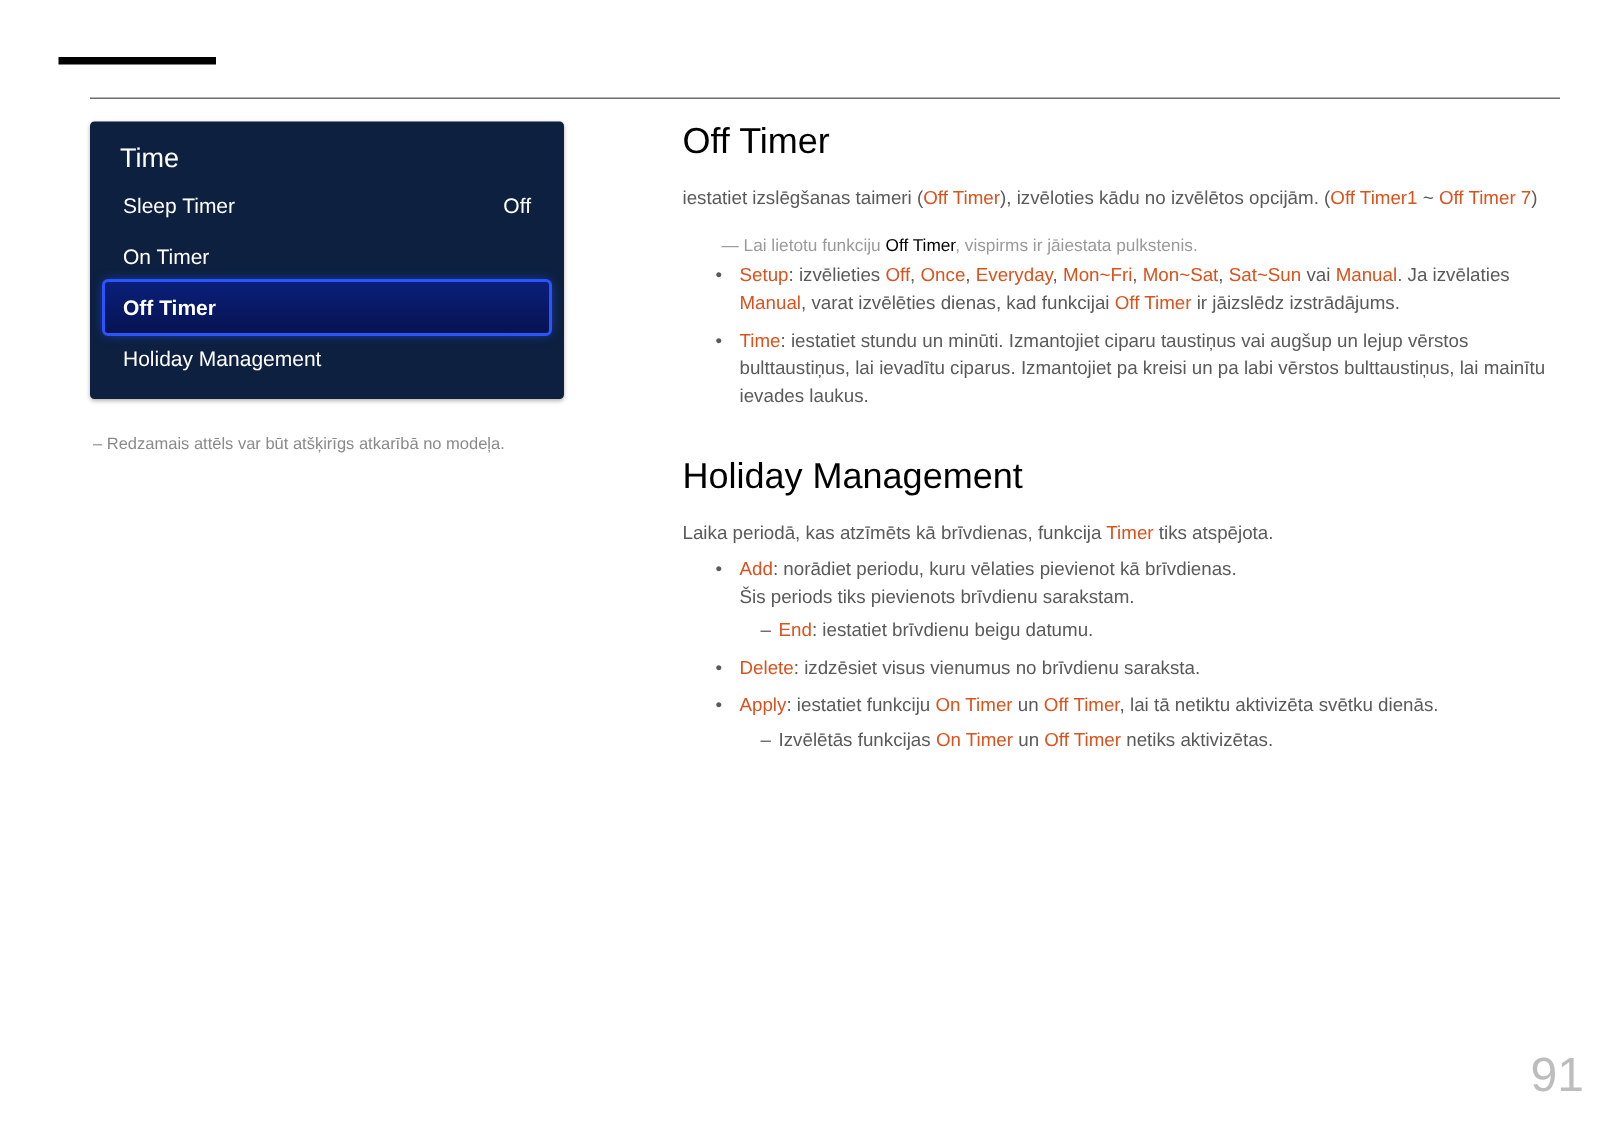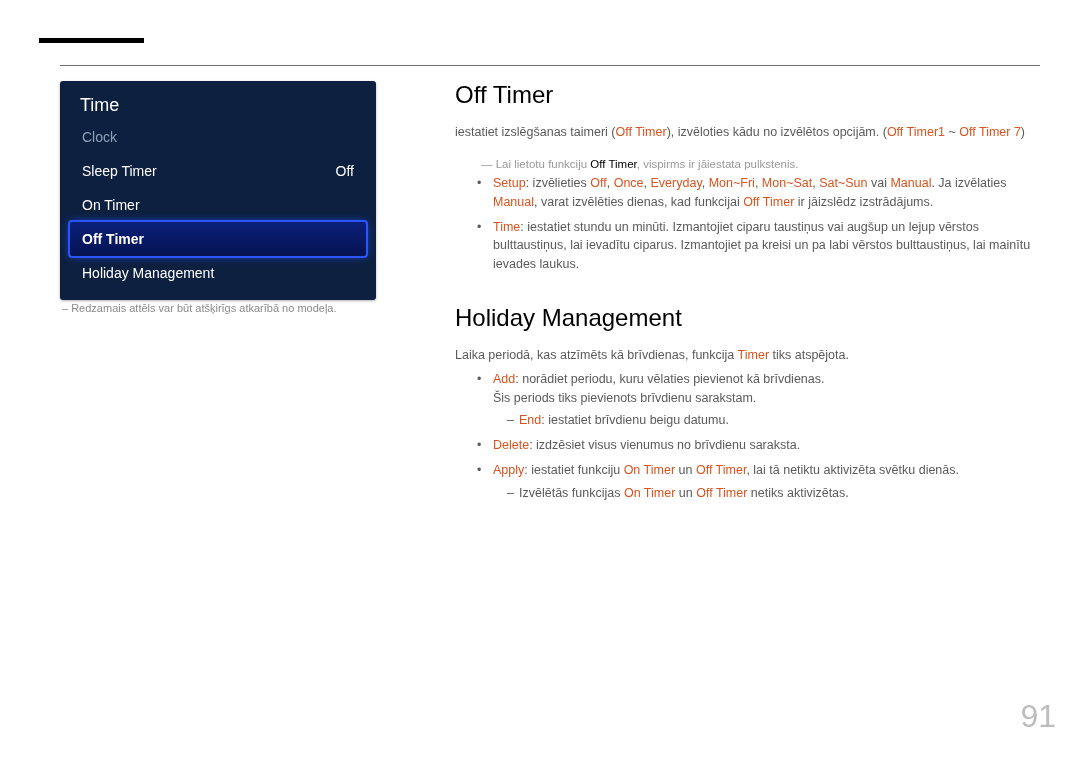--- a/index.html
+++ b/index.html
@@ -6,21 +6,21 @@
   html,body { width:1080px; height:763px; font-family:Arial,Helvetica,sans-serif; color:#4a4a4a; background:#fff; }
   .topbar { position:absolute; left:39px; top:38px; width:105px; height:5px; background:#000; }
   .hr-top { position:absolute; left:60px; top:65px; right:40px; border-top:1px solid #6e6e6e; }
   .main { position:absolute; left:60px; top:81px; right:40px; }
   .menu-card { width:316px; background:#0d2040; border-radius:3px; overflow:hidden; box-shadow:0 1px 3px rgba(0,0,0,.3); }
   .menu-title { color:#fff; font-size:18px; font-weight:400; padding:14px 20px 4px 20px; }
   .menu-list { padding:0 10px 10px 10px; }
   .menu-item { color:#fff; font-size:14px; padding:9px 12px; border-radius:2px; display:flex; justify-content:space-between; }
   .menu-item.dim { color:#8fa0b8; }
   .menu-item.sel { background:linear-gradient(#0a1f7a,#061352); outline:2px solid #2954ff; box-shadow:0 0 8px #224ce6; font-weight:700; }
-  .menu-note { font-size:11px; color:#8a8a8a; margin-top:2px; padding-left:2px; }
+  .menu-note { font-size:11px; color:#8a8a8a; margin-top:24px; padding-left:2px; }
   .content { position:absolute; left:395px; top:0; right:0; }
   h2 { font-size:24px; font-weight:500; color:#000; margin-bottom:16px; }
   h2.second { margin-top:30px; }
   p.lead { font-size:12.5px; color:#5a5a5a; margin-bottom:8px; }
   .tip { font-size:11.5px; color:#9a9a9a; margin:19px 0 4px 26px; }
   .tip::before { content:"― "; }
   ul.bullets { list-style:none; margin-left:26px; }
   ul.bullets>li { position:relative; font-size:12.5px; color:#5a5a5a; padding-left:12px; margin-bottom:6px; line-height:1.5; }
   ul.bullets>li::before { content:"•"; position:absolute; left:-4px; top:0; }
   ul.dash { list-style:none; margin-left:14px; margin-top:4px; }
@@ -36,23 +36,20 @@
 <body>
 
 <div class="topbar"></div>
 <div class="hr-top"></div>
 
 <div class="main">
 
   <div class="menu-card">
     <div class="menu-title">Time</div>
     <div class="menu-list">
-      <div class="menu-item dim">
-          <span>Clock</span>
-        </div>
       <div class="menu-item">
         <span>Sleep Timer</span>
         <span>Off</span>
       </div>
       <div class="menu-item">
           <span>On Timer</span>
         </div>
       <div class="menu-item sel">
           <span>Off Timer</span>
         </div>

